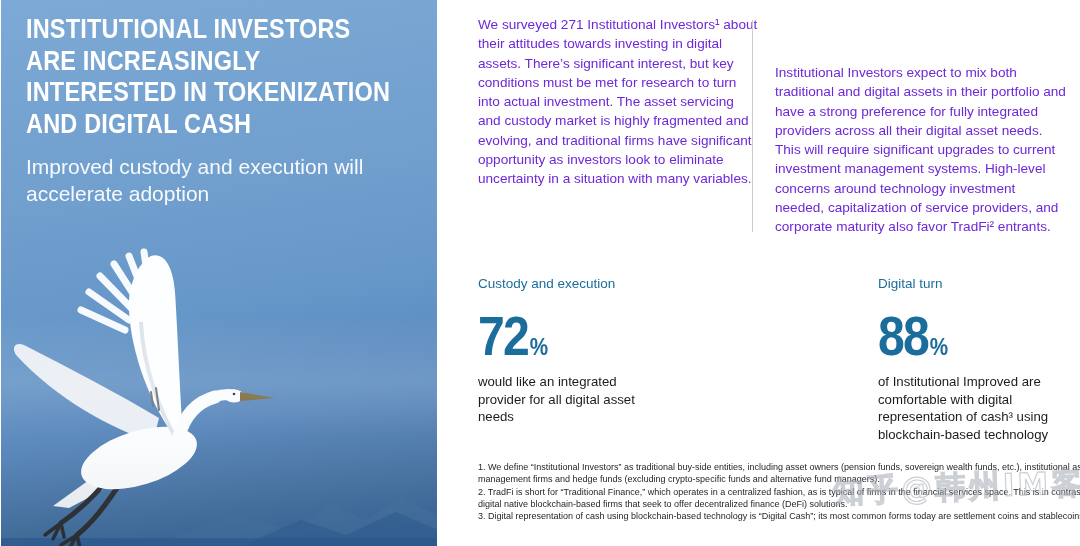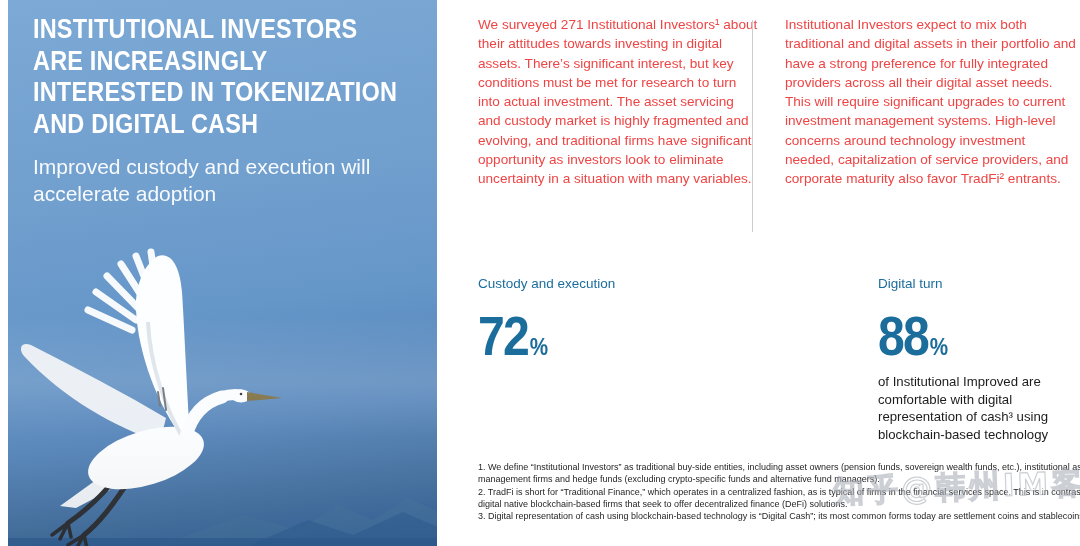--- a/index.html
+++ b/index.html
@@ -3,43 +3,43 @@
 <meta charset="utf-8">
 <style>
   html,body{margin:0;padding:0;background:#e8e8e8;}
   .page{
     position:relative;width:1080px;height:546px;overflow:hidden;background:#ffffff;
     font-family:"Liberation Sans",sans-serif;margin:0 auto;
   }
 
   
   .hero{
-    position:absolute;left:8px;top:0;width:437px;height:546px;overflow:hidden;
+    position:absolute;left:1px;top:0;width:437px;height:546px;overflow:hidden;
     background:linear-gradient(172deg,#7ca9d5 0%,#719fce 34%,#6697c9 55%,#5685ba 74%,#44709f  88%,#32609c 100%);
     padding-left:36px;
   }
   .hero-haze{
     position:absolute;left:0;top:0;width:100%;height:100%;
     background:linear-gradient(180deg,rgba(255,255,255,0) 58%,rgba(255,255,255,0.14) 70%,rgba(255,255,255,0.04) 80%,rgba(0,0,0,0.05) 100%);
   }
   .hero-scene{position:absolute;left:0;top:0;width:437px;height:546px;}
   .hero-text{position:absolute;left:25px;top:13px;width:402px;z-index:3;}
   .hero-title{
     margin:0;color:#ffffff;font-size:28px;font-weight:800;line-height:1.13;
     letter-spacing:0.2px;transform:scaleX(0.84);transform-origin:left top;width:119%;
   }
   .hero-subtitle{
     margin:13px 0 0 0;color:#f7fafc;font-size:21px;line-height:1.32;width:352px;font-weight:400;
   }
 
   
   .content{position:absolute;left:437px;top:0;width:643px;height:546px;background:#ffffff;}
-  .body-par{font-size:13.6px;line-height:1.42;color:#ef4444;margin:0;position:absolute;top:15px;}
+  .body-par{font-size:13.6px;line-height:1.42;color:#6d28d9;margin:0;position:absolute;top:15px;}
   .par-1{left:41px;width:280px;}
-  .par-2{left:348px;width:292px;}
+  .par-2{left:338px;width:292px;margin-top:48px;}
   .vdivider{position:absolute;left:315px;top:20px;width:1px;height:212px;background:#cccccc;}
 
   .stat{position:absolute;top:276px;}
   .stat-1{left:41px;}
   .stat-2{left:243px;}
   .stat-3{left:441px;}
   .stat-label{color:#1b6d9c;font-weight:400;font-size:13.5px;line-height:1.2;margin:0;}
   .stat-value{
     color:#1b6d9c;font-weight:800;font-size:56px;line-height:1;margin-top:16px;
     letter-spacing:-2px;transform:scaleX(0.86);transform-origin:left top;white-space:nowrap;
@@ -123,20 +123,21 @@
 
   <main class="content">
 
     <p class="body-par par-1">We surveyed 271 Institutional Investors¹ about their attitudes towards investing in digital assets. There’s significant interest, but key conditions must be met for research to turn into actual investment. The asset servicing and custody market is highly fragmented and evolving, and traditional firms have significant opportunity as investors look to eliminate uncertainty in a situation with many variables.</p>
     <div class="vdivider"></div>
     <p class="body-par par-2">Institutional Investors expect to mix both traditional and digital assets in their portfolio and have a strong preference for fully integrated providers across all their digital asset needs. This will require significant upgrades to current investment management systems. High-level concerns around technology investment needed, capitalization of service providers, and corporate maturity also favor TradFi² entrants.</p>
 
     <section class="stat stat-1">
       <p class="stat-label">Custody and execution</p>
       <div class="stat-value"><span>72</span><span class="stat-unit">%</span></div>
+      <p class="stat-desc">would like an integrated provider for all digital asset needs</p>
     </section>
 
 
     <section class="stat stat-3">
       <p class="stat-label">Digital turn</p>
       <div class="stat-value"><span>88</span><span class="stat-unit">%</span></div>
       <p class="stat-desc">of Institutional Improved are comfortable with digital representation of cash³ using blockchain-based technology</p>
     </section>
 
     <footer class="footnotes">

